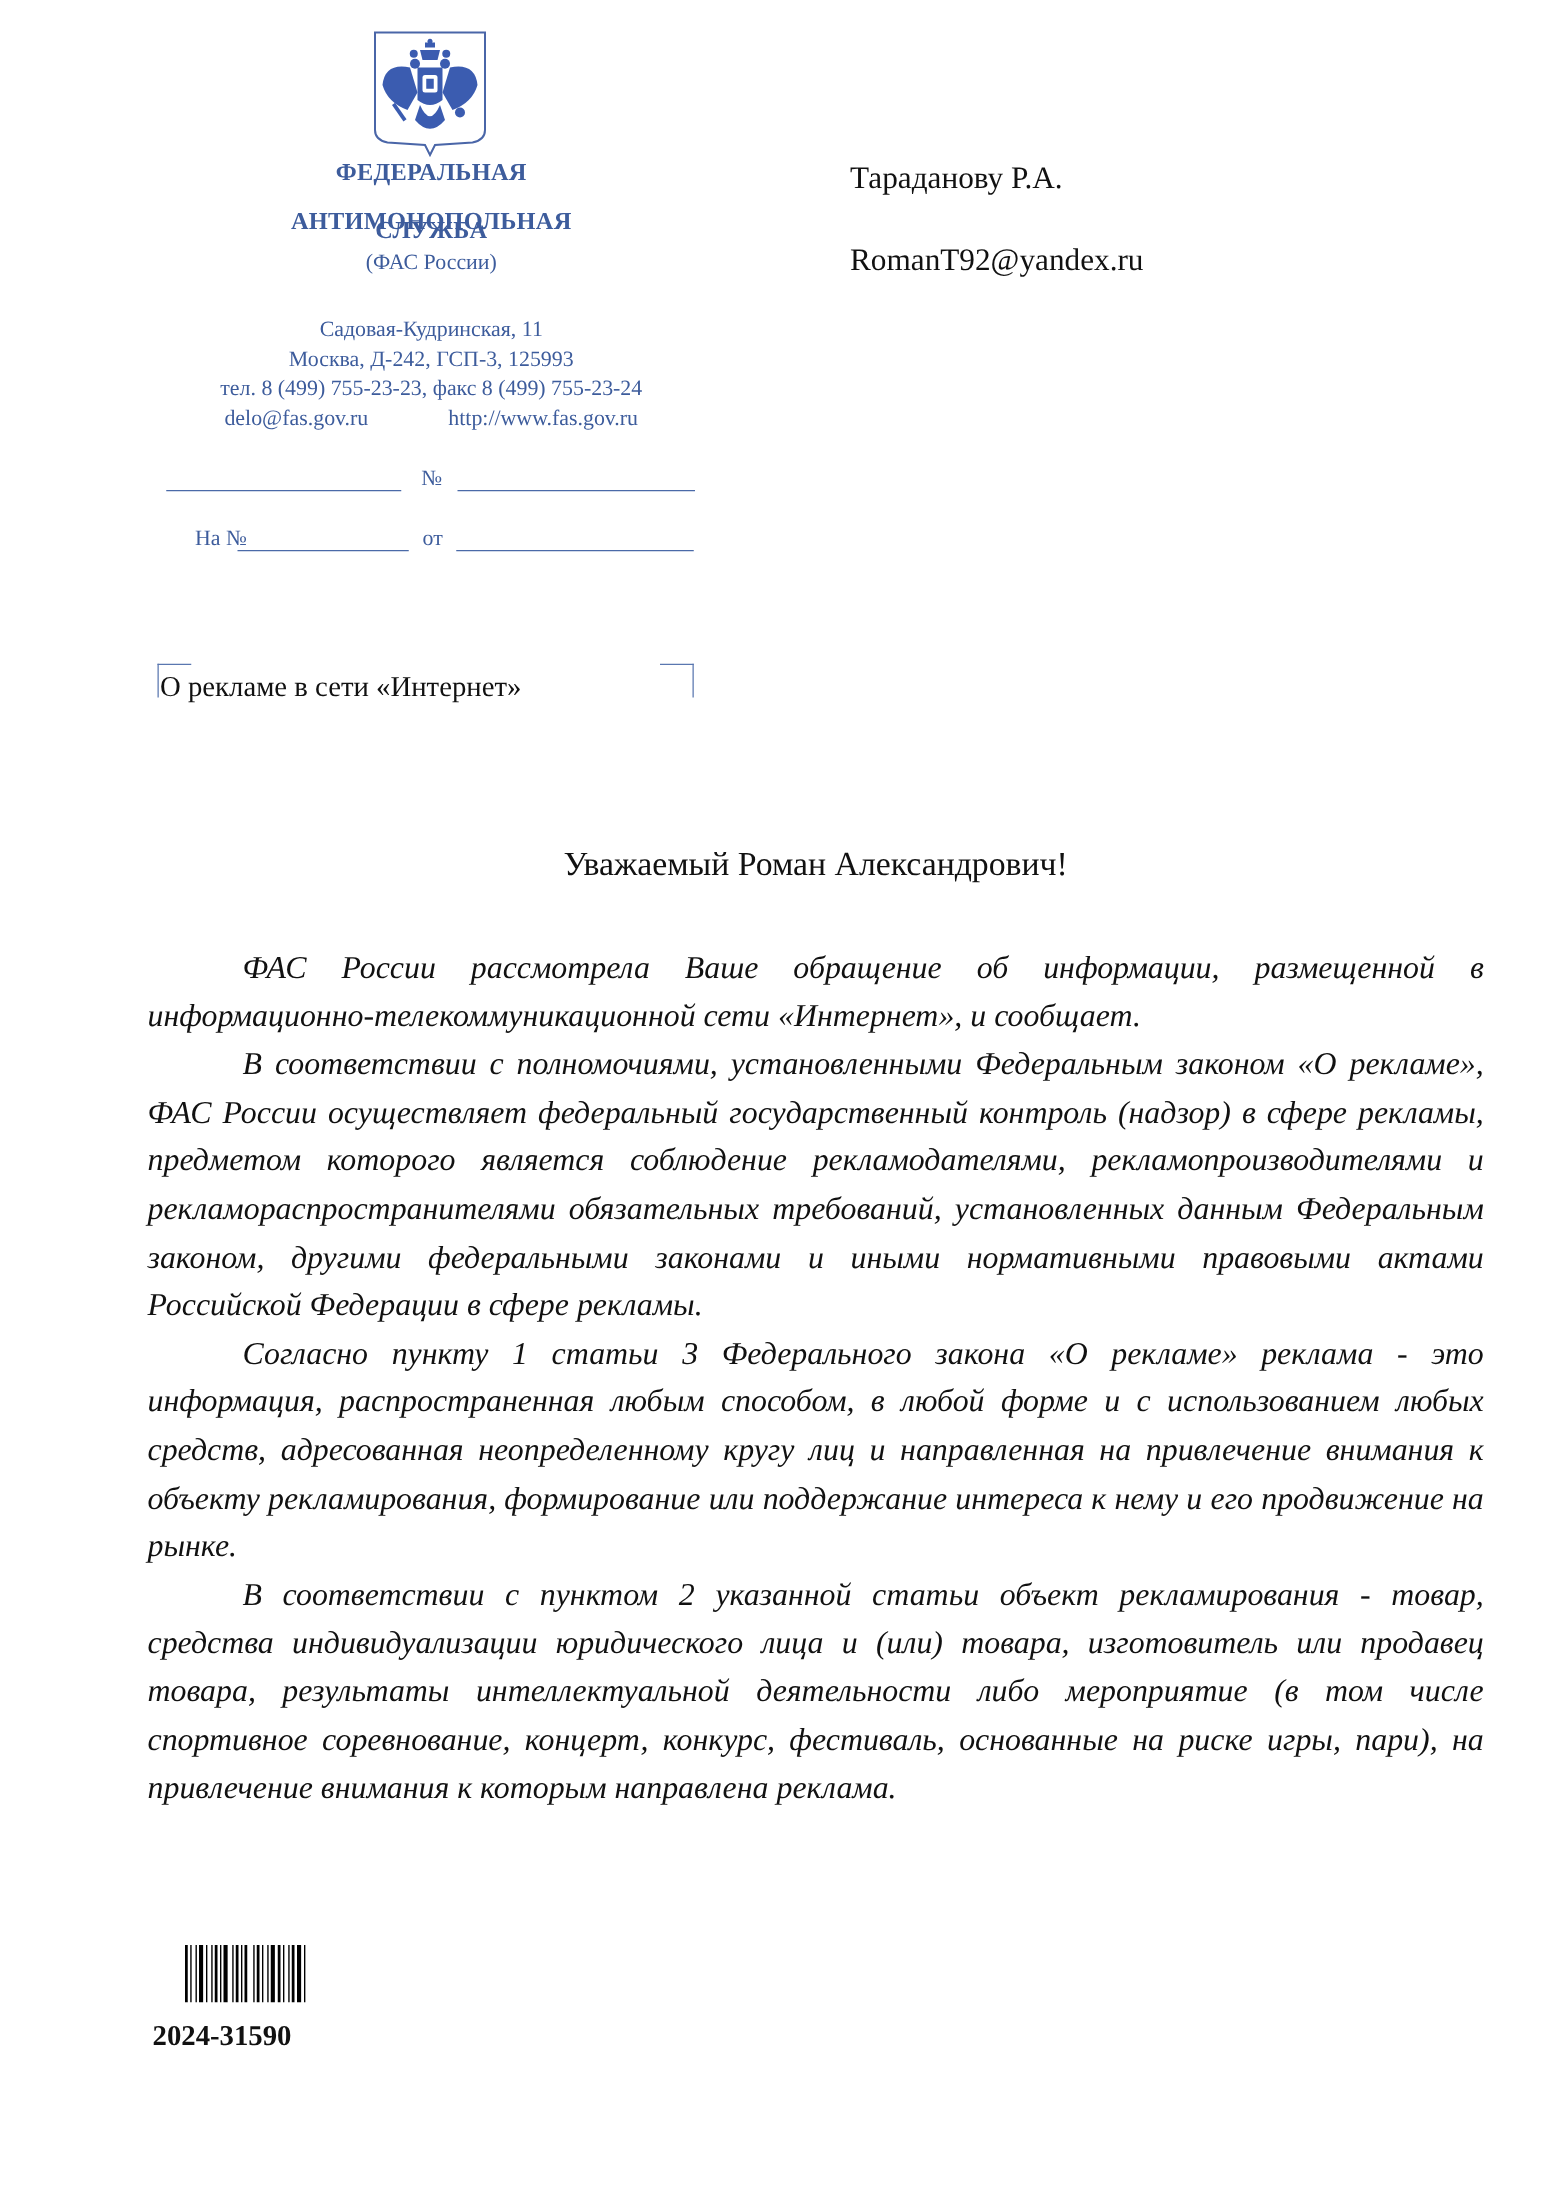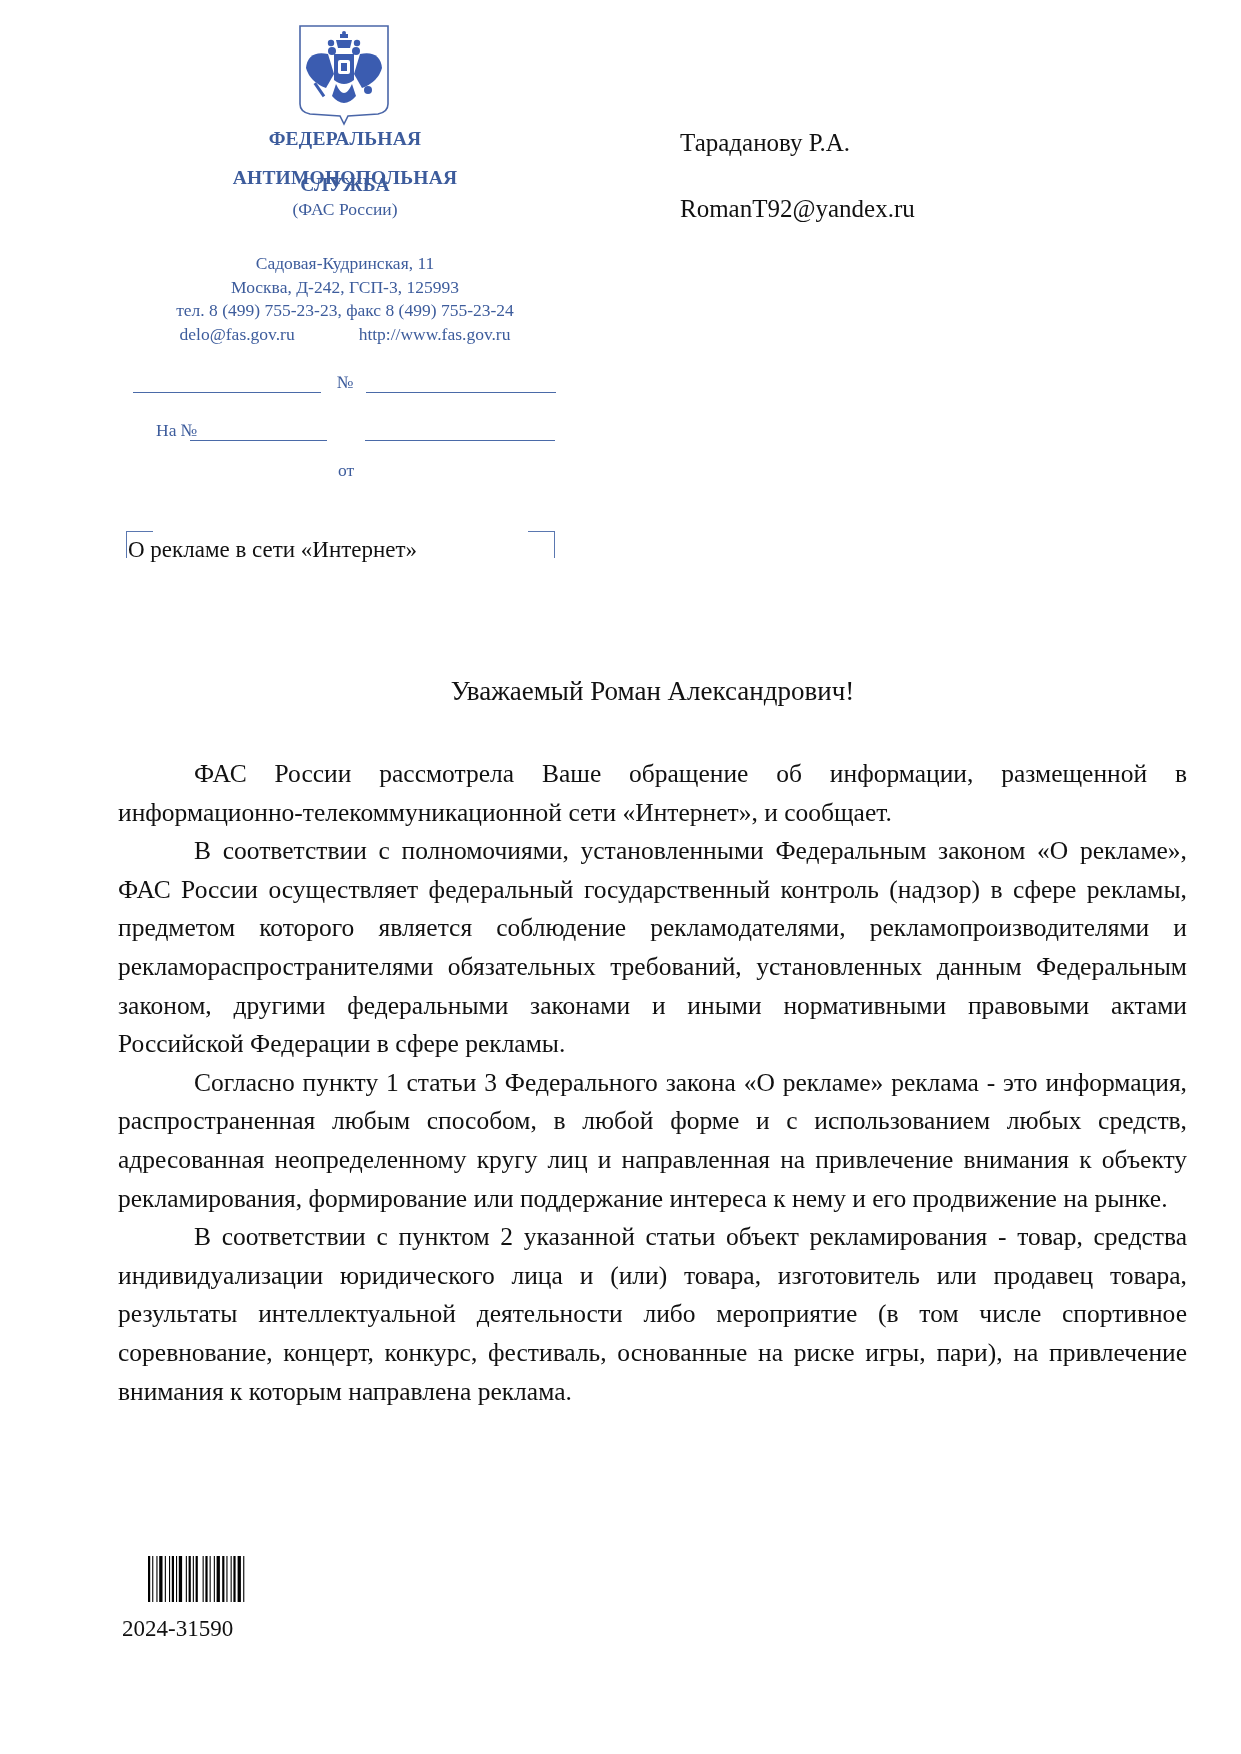--- a/index.html
+++ b/index.html
@@ -16,25 +16,25 @@
   .regline { position: absolute; height: 0; border-bottom: 1.5px solid #4a6aa8; }
   .reglabel { position: absolute; font-size: 17.5px; }
   
   .recip { left: 680px; font-size: 25px; line-height: 30px; }
   
   .corner { position: absolute; border-color: #5a77b0; border-style: solid; }
   #subject { left: 128px; top: 537px; font-size: 23px; }
   
   #greeting { left: 118px; width: 1069px; top: 676px; text-align: center; font-size: 27px; }
   #body-text { left: 118px; width: 1069px; top: 755px; font-size: 25.5px; line-height: 38.6px; text-align: justify; }
-  #body-text p { margin: 0; text-indent: 76px; }
+  #body-text p { margin: 0; text-indent: 76px; font-style: italic; }
   #body-text p.last { text-align-last: justify; }
   
   #barcode { left: 148px; top: 1556px; width: 134px; height: 46px; }
-  #doc-number { left: 122px; top: 1616px; font-size: 23px; }
+  #doc-number { left: 122px; top: 1616px; font-size: 23px; font-weight: bold; }
 </style>
 </head>
 <body>
 
 <svg id="emblem" class="abs" viewBox="0 0 92 102">
   <path d="M2 2 H90 V80 Q90 88 80 90 L50 92 L46 100 L42 92 L12 90 Q2 88 2 80 Z" fill="none" stroke="#4a66a8" stroke-width="1.6"></path>
   <g fill="#3b5cb0">
 
     <rect x="42" y="10" width="8" height="4"></rect>
     <circle cx="46" cy="9" r="2"></circle>
@@ -78,21 +78,21 @@
   </div>
 </div>
 
 <div>
   <div class="regline" style="left:133px; top:392px; width:188px;"></div>
   <span class="reglabel blue" style="left:337px; top:372px;">№</span>
   <div class="regline" style="left:366px; top:392px; width:190px;"></div>
 
   <span class="reglabel blue" style="left:128px; top:420px;margin-left:28px;">На №</span>
   <div class="regline" style="left:190px; top:440px; width:137px;"></div>
-  <span class="reglabel blue" style="left:338px; top:420px;margin-top:40px;">от</span>
+  <span class="reglabel blue" style="left:338px; top:420px;">от</span>
   <div class="regline" style="left:365px; top:440px; width:190px;"></div>
 </div>
 
 <div class="abs recip" style="top:128px;">Тараданову Р.А.</div>
 <div class="abs recip" style="top:194px;">RomanT92@yandex.ru</div>
 
 <div class="corner" style="left:126px; top:531px; width:26px; height:26px; border-width:1.5px 0 0 1.5px;"></div>
 <div class="corner" style="left:528px; top:531px; width:26px; height:26px; border-width:1.5px 1.5px 0 0;"></div>
 <div id="subject" class="abs">О рекламе в сети «Интернет»</div>
 

